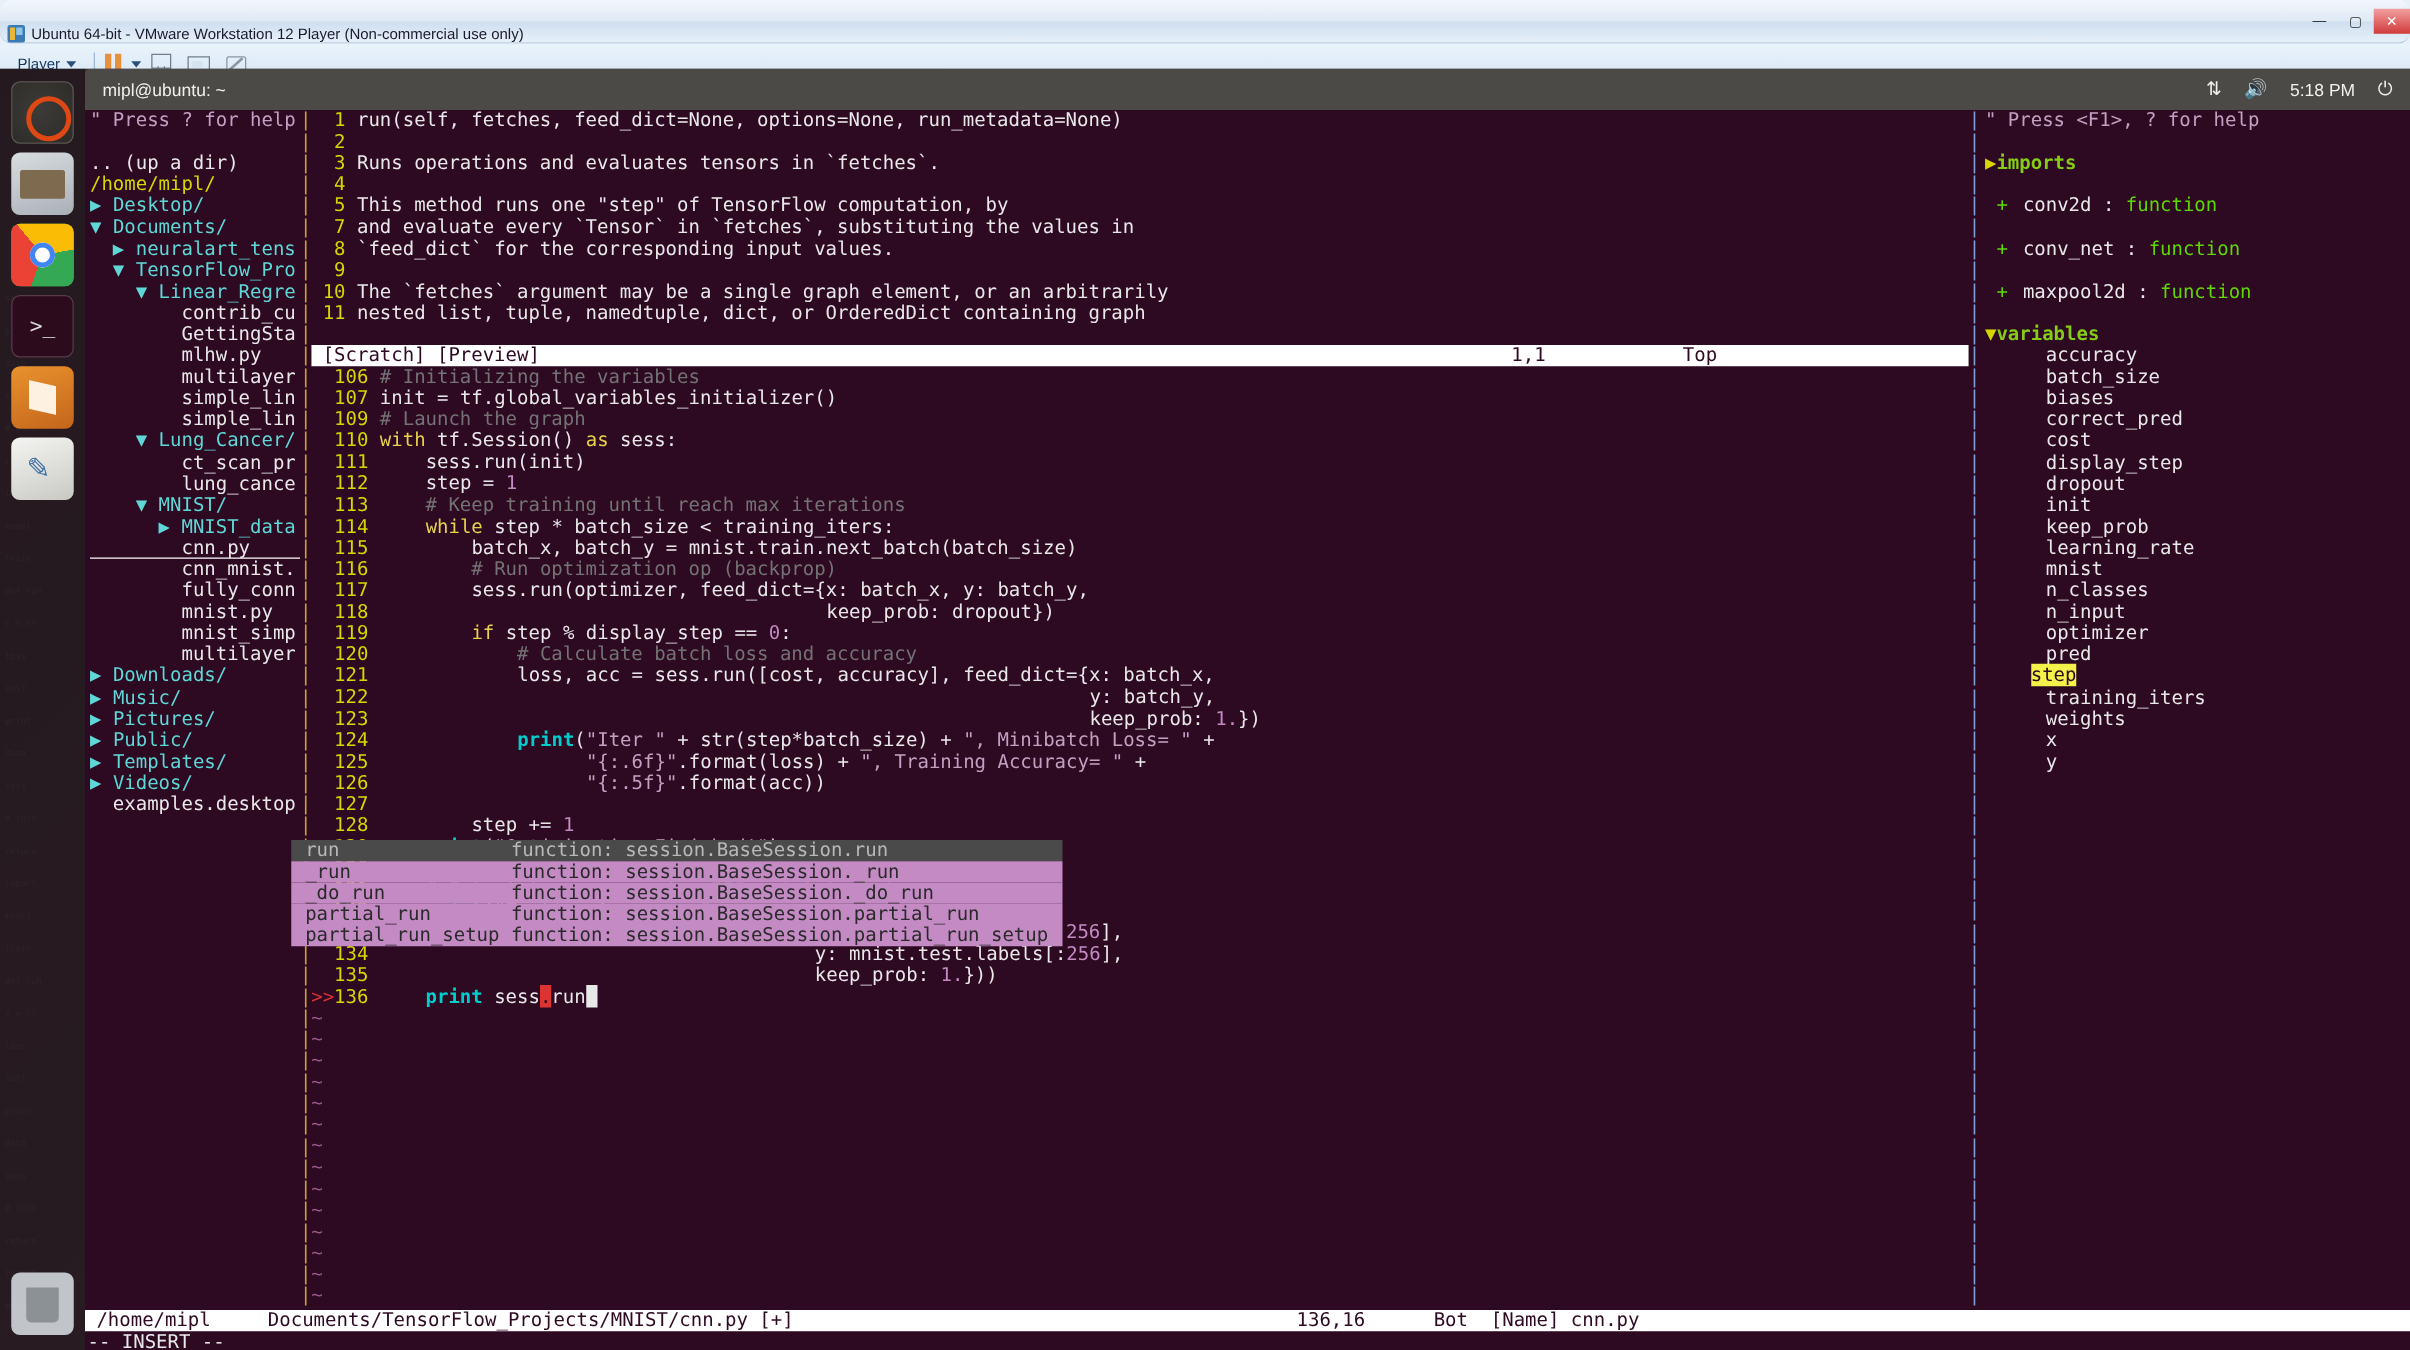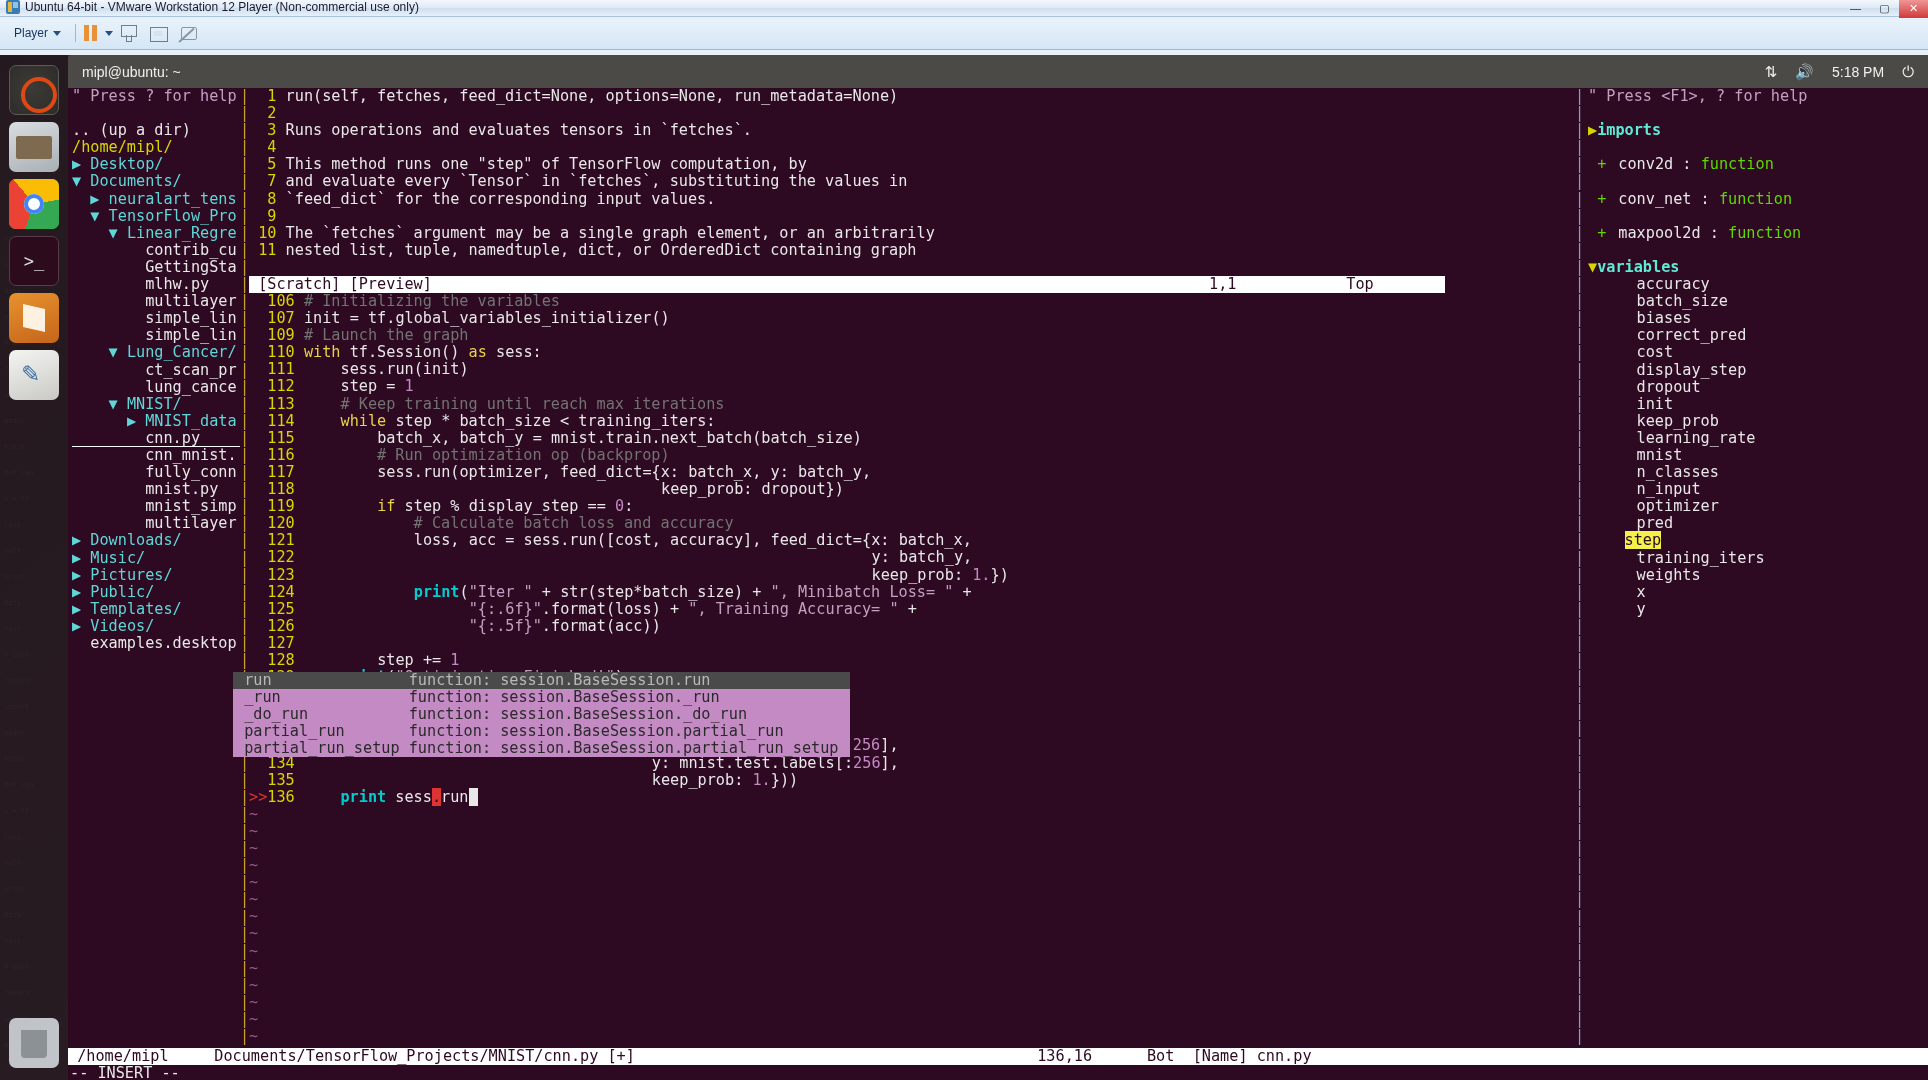--- a/index.html
+++ b/index.html
@@ -6,27 +6,28 @@
   html, body {
     width: 1928px; height: 1080px;
     background: #000;
     font-family: "DejaVu Sans Mono", monospace;
     overflow: hidden;
   }
   
   #vmware-window { position: absolute; inset: 0; background: #e8f0f8; }
 
   .vm-titlebar {
-    height: 17px;
+    height: 35px;
     background: linear-gradient(to bottom, #f2f7fc 0%, #dfeaf5 48%, #cfdff0 52%, #e6f0f9 100%);
     border-bottom: 1px solid #a8c2dd;
-    display: flex; align-items: flex-start;
+    display: flex; align-items: flex-end;
     font-family: "Liberation Sans", sans-serif;
     font-size: 12px; color: #1a1a2e;
     padding-left: 4px;
+    border-radius: 10px;
   }
   .vm-logo {
     width: 14px; height: 14px; margin-right: 5px; margin-left: 2px;
     background: #3a7ab5; border-radius: 2px; position: relative; flex: none;
   }
   .vm-logo:before {
     content: ""; position: absolute; left: 2px; top: 2px; width: 4px; height: 10px;
     background: #e8b73a;
   }
   .vm-logo:after {
@@ -126,21 +127,21 @@
 
   
   #nerdtree {
     position: absolute; left: 0; top: 0; width: 172px; height: 960px; overflow: hidden;
     padding-left: 4px;
   }
   #nerdtree-split { position:absolute; left:172px; top:0; width:9px; height:960px; color:#c9a227; }
   #center-col { position: absolute; left: 181px; top: 0; width: 1326px; height: 960px; overflow:hidden; }
   #preview-pane { position:absolute; left:0; top:0; width:1326px; height:240px; overflow:hidden; }
   #preview-status {
-    position:absolute; left:0; top:188px; width:1196px; height:17.1px;
+    position:absolute; left:0; top:188px; width:1326px; height:17.1px;
     background:#ffffff; color:#2d0922; white-space:pre;
   }
   #main-pane { position:absolute; left:0; top:205px; width:1326px; height:755px; overflow:hidden; }
   #tagbar-split { position:absolute; left:1507px; top:0; width:9px; height:960px; color:#7b9fd4; }
   #tagbar { position: absolute; left: 1516px; top: 0; width: 344px; height: 960px; overflow: hidden; padding-left:4px; }
 
   #vim-statusline {
     position: absolute; left: 0; top: 960px; width: 1860px; height: 17.1px;
     background: #ffffff; color: #2d0922; white-space: pre;
   }
@@ -156,21 +157,21 @@
   .c-string  { color: #c2a0c2; }
   .c-kw      { color: #e8d24a; }
   .c-func    { color: #00cdcd; font-weight: bold; }
   .c-num     { color: #c48ac4; }
   .c-dir     { color: #5fd7d7; }
   .c-path    { color: #d7d700; }
   .c-file    { color: #e8e8e8; }
   .c-help    { color: #c2a0c2; }
   .c-arrow   { color: #5fd7d7; }
   .c-tilde   { color: #9a5a88; }
-  .c-tagkind { color: #5eead4; font-weight: bold; }
+  .c-tagkind { color: #84cc16; font-weight: bold; }
   .c-tagplus { color: #5fd700; }
   .c-tagtype { color: #5fd700; margin-top: 34px; }
   .c-tagname { color: #e8e8e8; margin-left: 12px; }
   .c-yellowtri { color: #d7d700; }
   .cursor-block { background:#e8e8e8; color:#2d0922; }
   .cursor-dot { background:#d33; color:#2d0922; }
   .hl-step { background:#f2f24a; color:#2d0922; }
   .signcol { color:#d33; }
 
   

